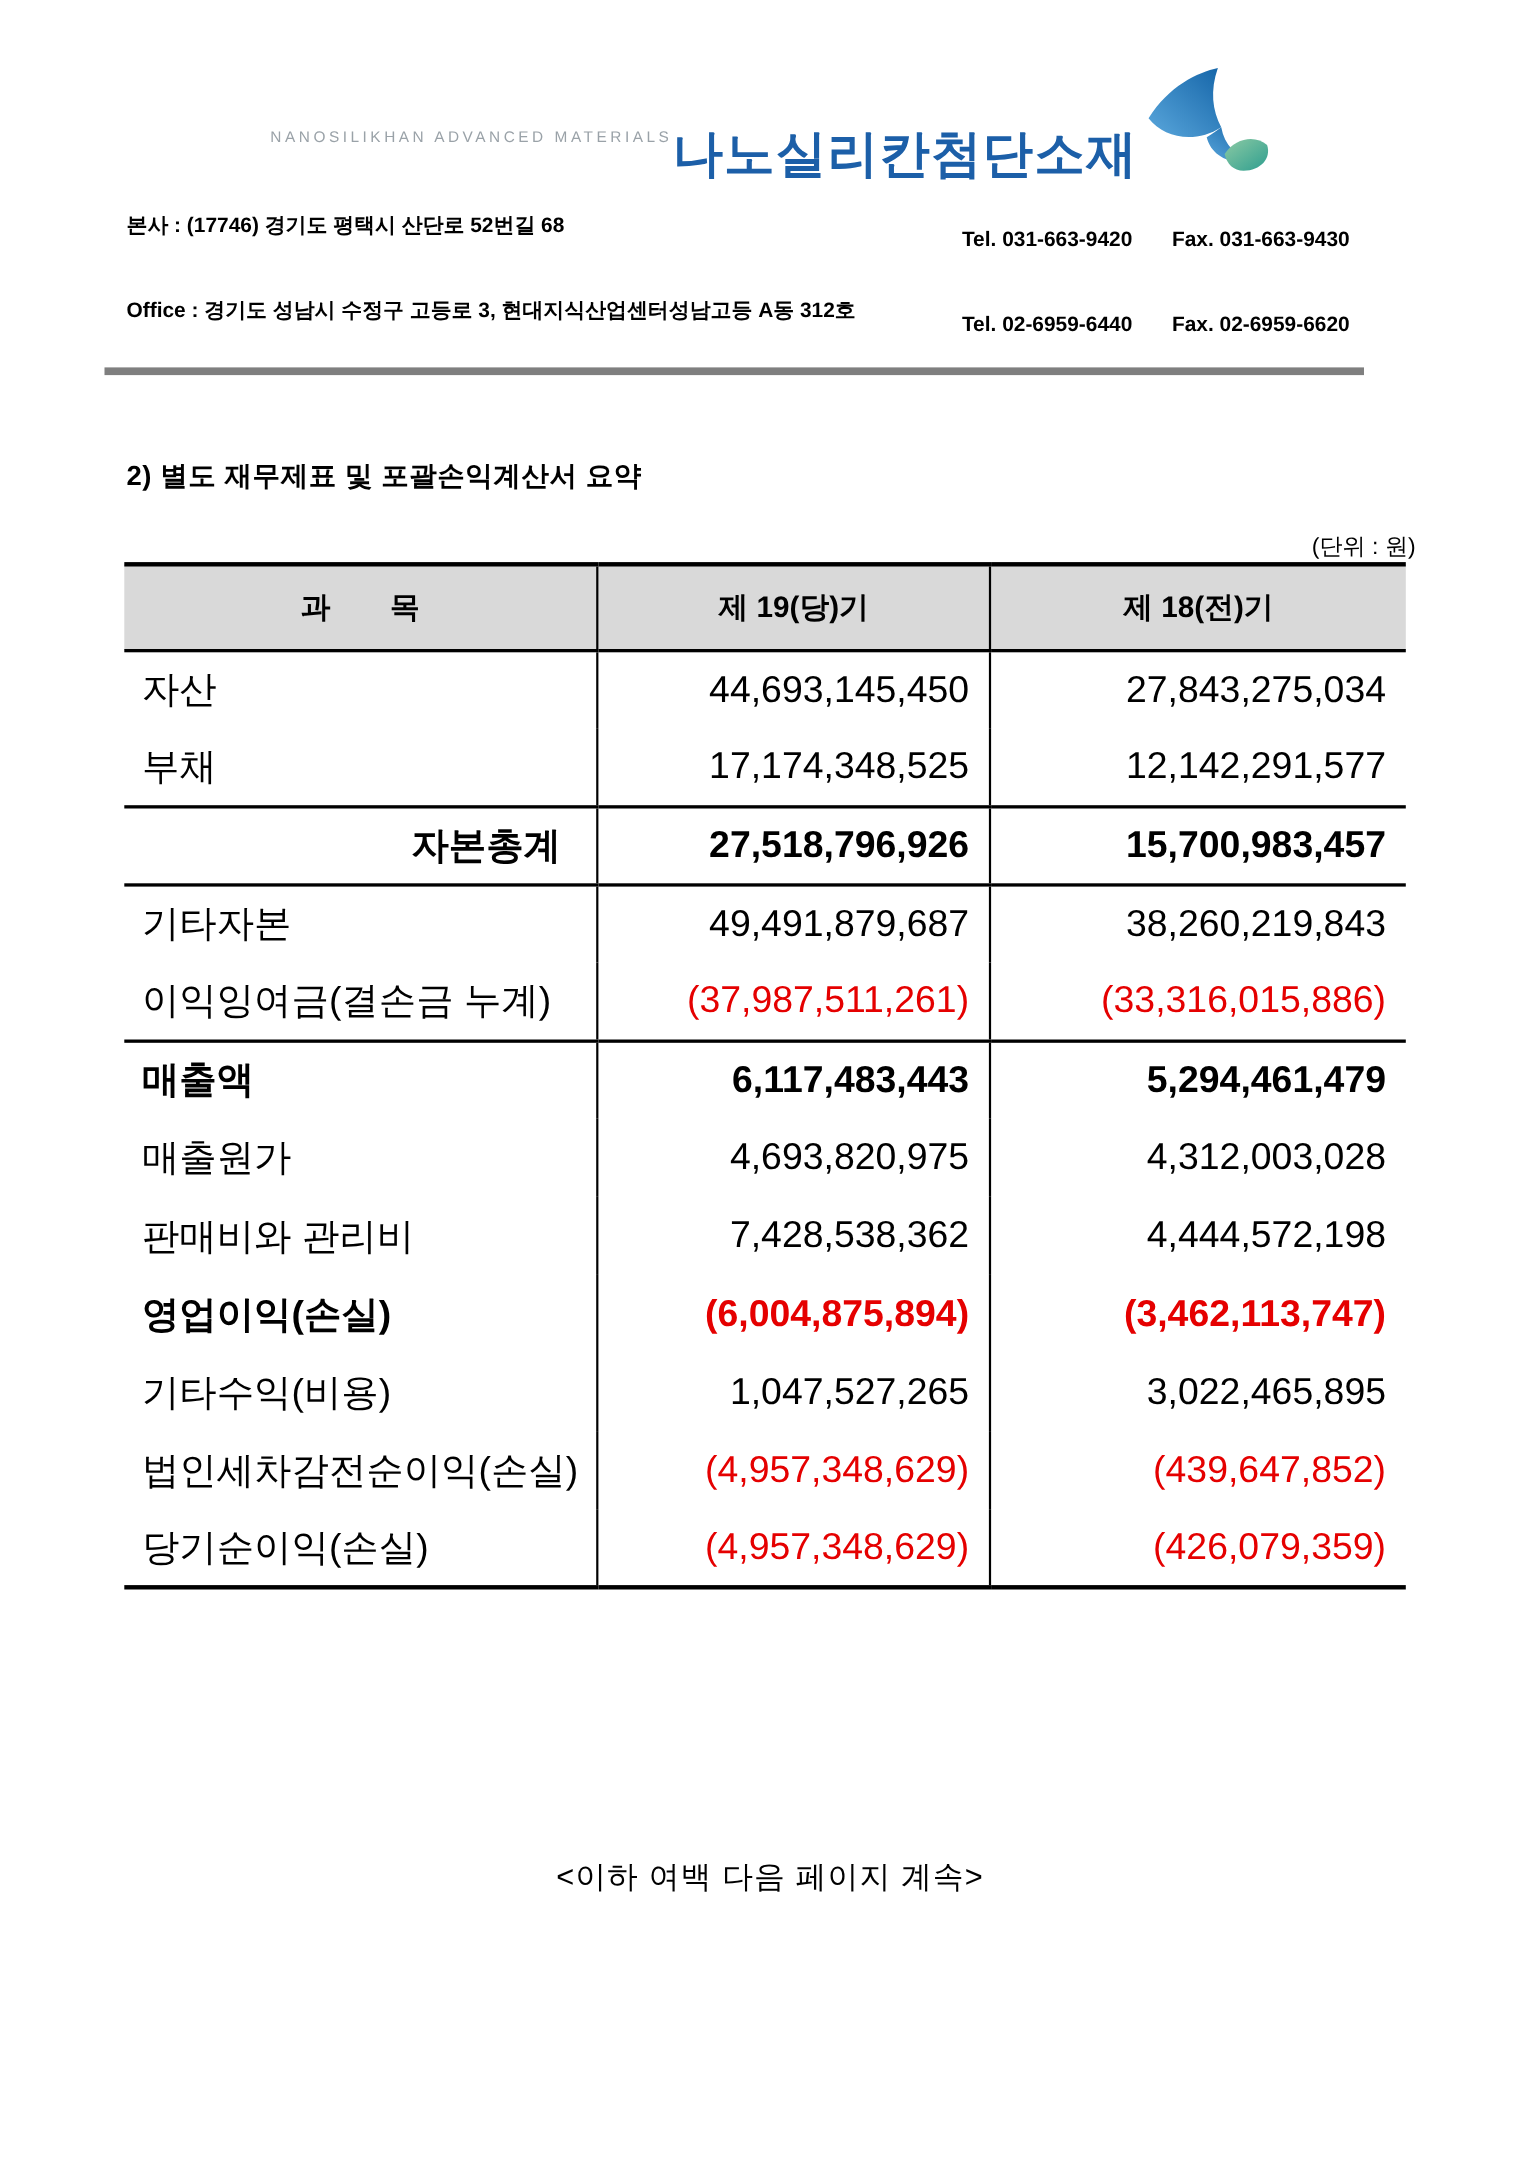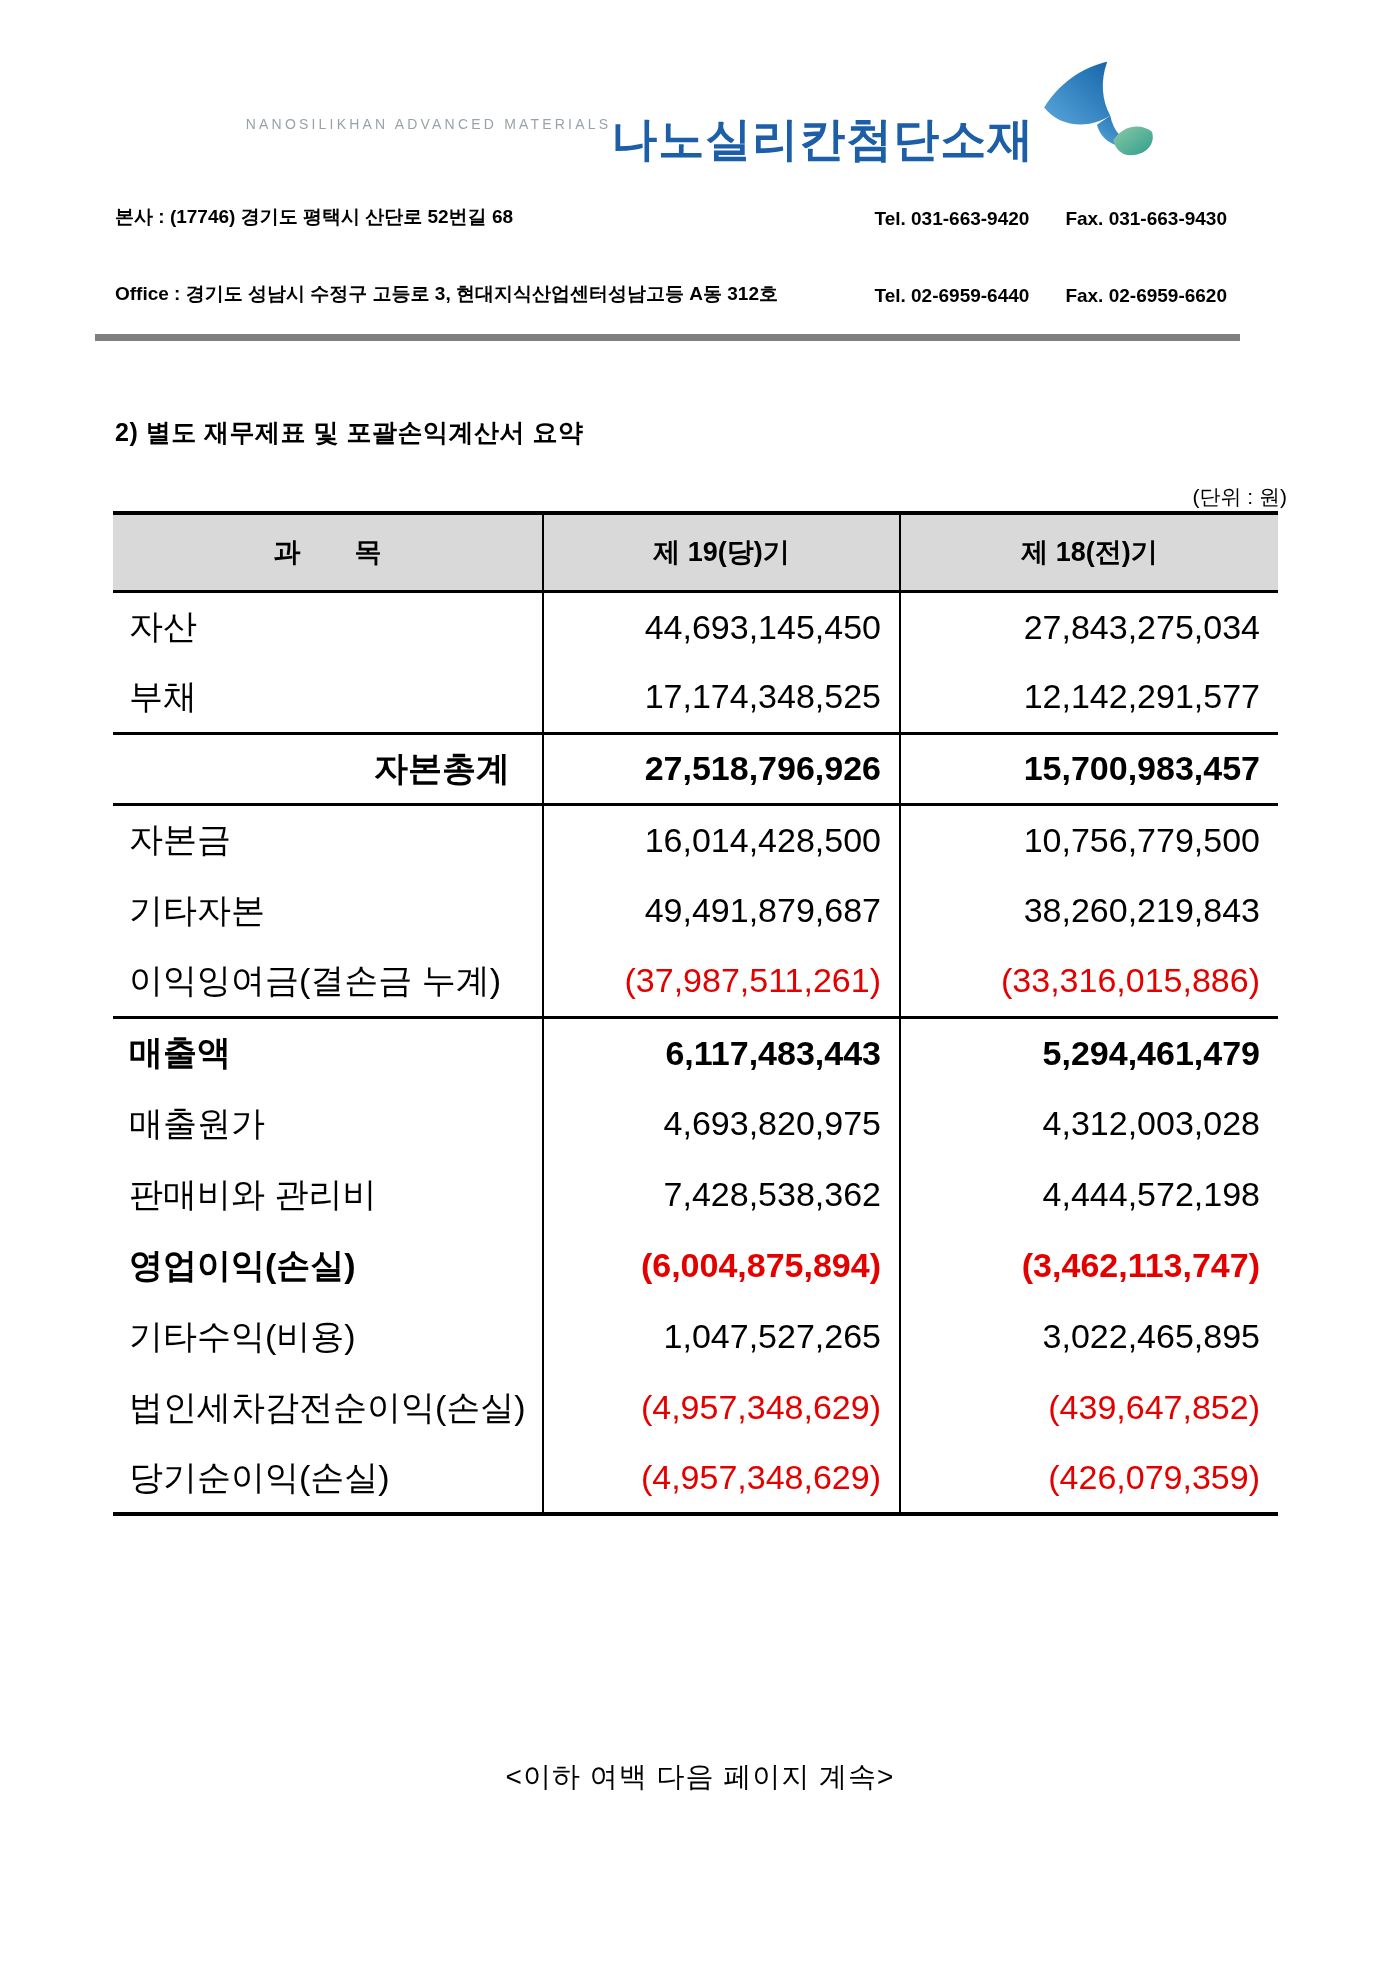--- a/index.html
+++ b/index.html
@@ -31,21 +31,21 @@
   }
   .logo-kname{
     font-size:46px;font-weight:bold;color:var(--brand-blue);
     letter-spacing:1px;line-height:1;white-space:nowrap;
   }
   .logo-mark{width:122px;height:100px;margin-left:2px;margin-bottom:2px;}
   .contacts{
     width:1112px;margin:18px 0 0 115px;
   }
   .contact-row{
-    display:flex;justify-content:space-between;align-items:flex-end;
+    display:flex;justify-content:space-between;align-items:center;
     font-weight:bold;font-size:19px;margin-bottom:27px;white-space:nowrap;
   }
   .contact-right{display:flex;gap:36px;margin-top:28px;}
   .rule{
     width:1145px;height:7px;background:var(--divider-gray);
     margin:20px 0 0 95px;
   }
   
   .section-title{
     margin:75px 0 0 115px;font-size:25px;font-weight:bold;letter-spacing:0.5px;
@@ -153,25 +153,20 @@
           <td class="label">부채</td>
           <td class="num sep">17,174,348,525</td>
           <td class="num sep">12,142,291,577</td>
         </tr>
         <tr class="bold thick-top thick-bottom">
           <td class="label label-right">자본총계</td>
           <td class="num sep">27,518,796,926</td>
           <td class="num sep">15,700,983,457</td>
         </tr>
         <tr>
-          <td class="label">자본금</td>
-          <td class="num sep">16,014,428,500</td>
-          <td class="num sep">10,756,779,500</td>
-        </tr>
-        <tr>
           <td class="label">기타자본</td>
           <td class="num sep">49,491,879,687</td>
           <td class="num sep">38,260,219,843</td>
         </tr>
         <tr>
           <td class="label">이익잉여금(결손금 누계)</td>
           <td class="num sep neg">(37,987,511,261)</td>
           <td class="num sep neg">(33,316,015,886)</td>
         </tr>
         <tr class="bold thick-top">

